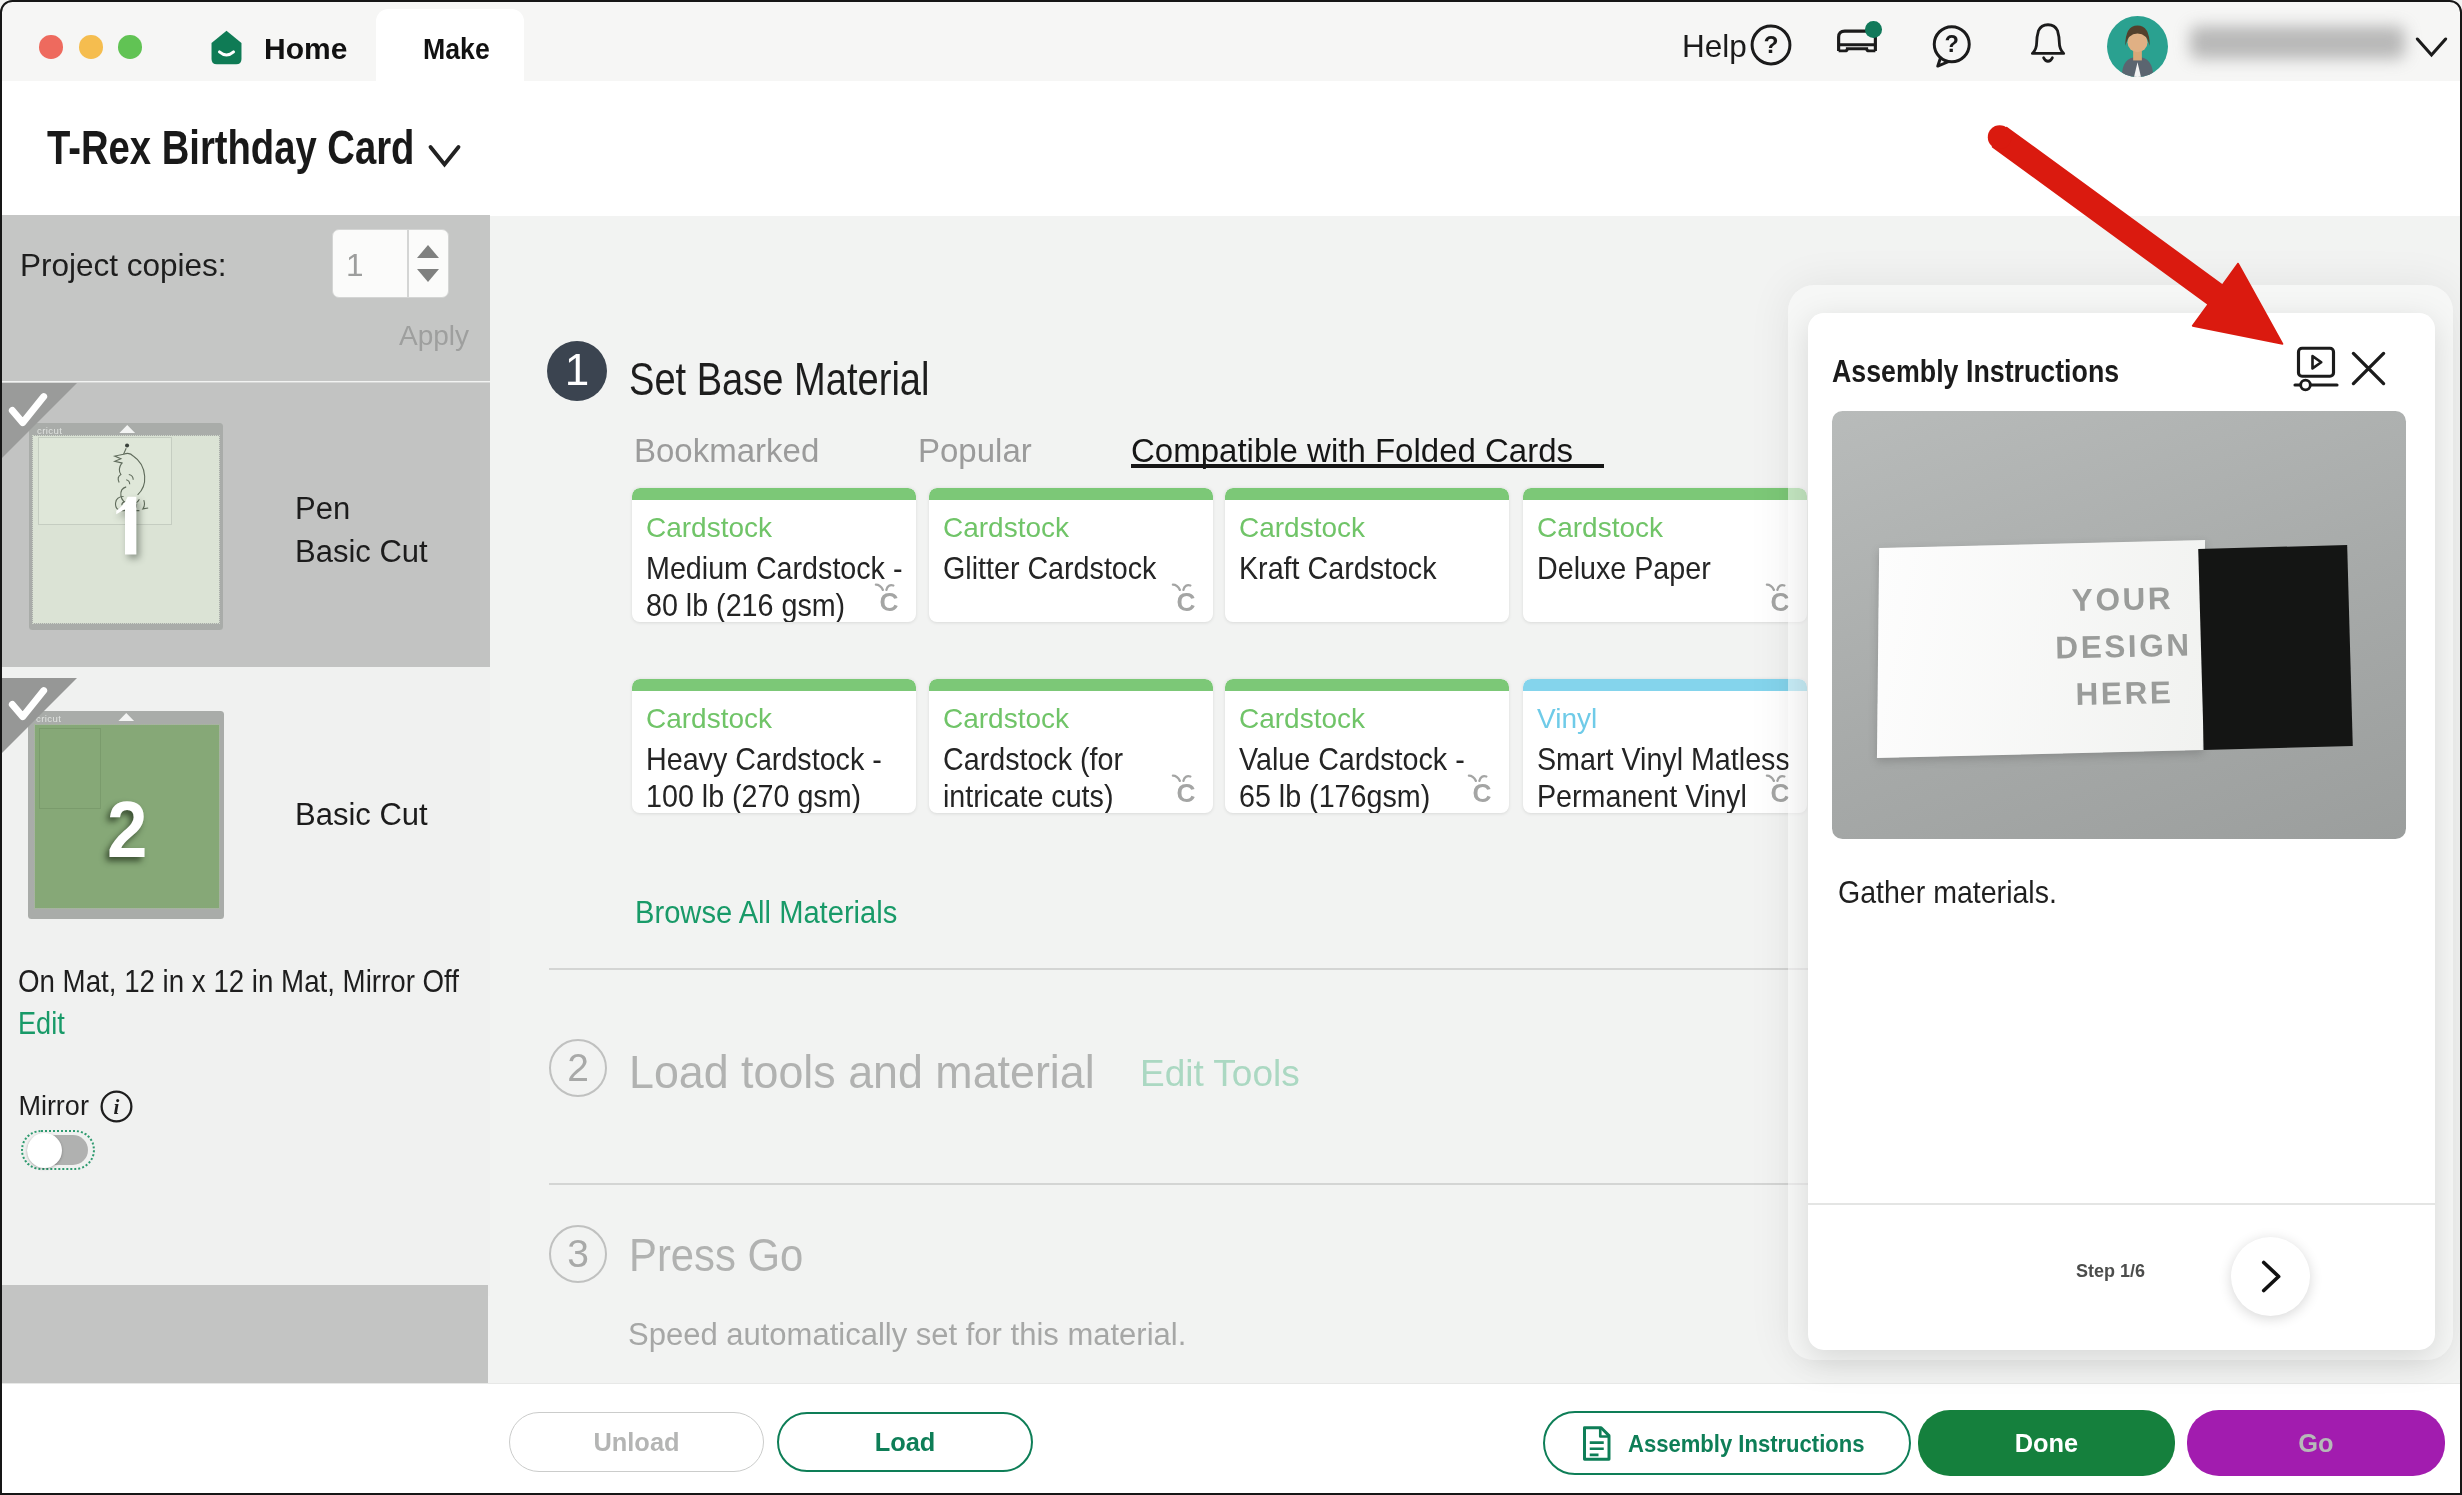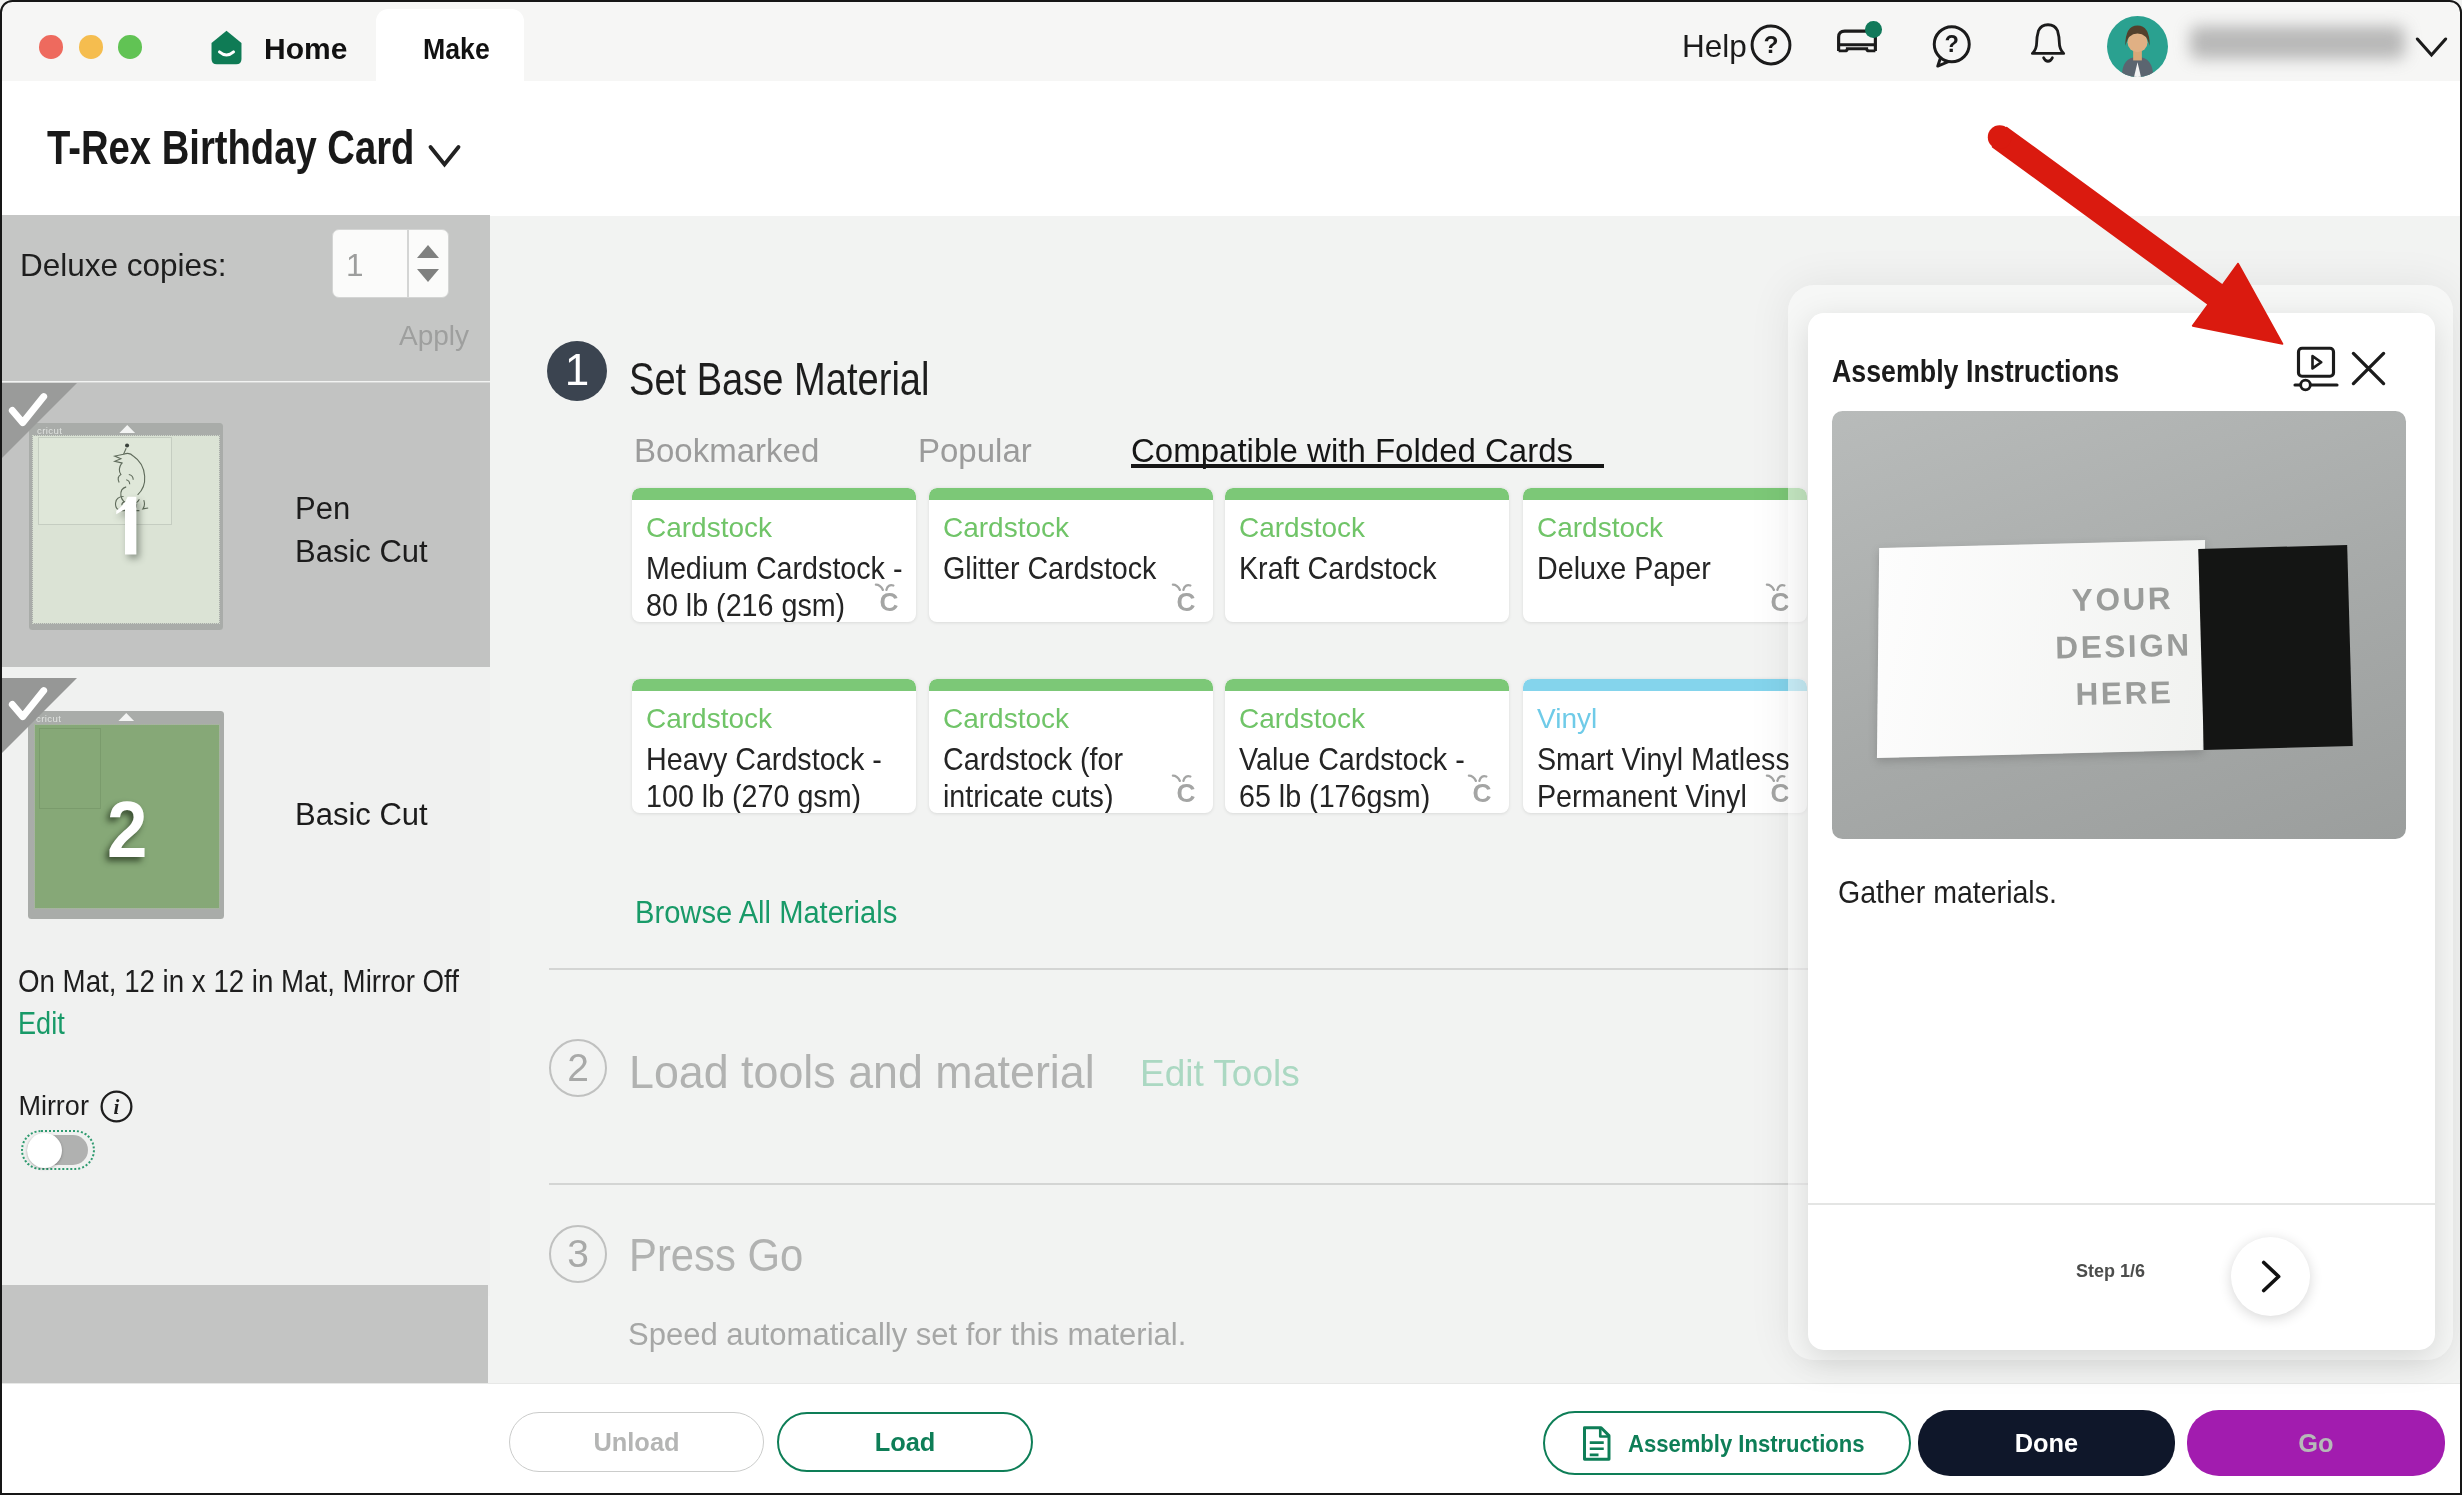--- a/index.html
+++ b/index.html
@@ -97,21 +97,21 @@
 <div id="titlerow" class="abs"></div>
 <svg class="abs" style="left:426px; top:140px;" width="37" height="31.5" viewBox="0 0 42 36">
     <path d="M5 8 L21 28 L37 8" fill="none" stroke="#222" stroke-width="4.4" stroke-linecap="round"></path>
   </svg>
 <div class="abs" style="left:47px; top:119px; font-size:49px; font-weight:bold; color:#191919; transform:scaleX(0.78); transform-origin:0 0;">T-Rex Birthday Card</div>
 
 <div id="sb-head" class="abs"></div>
 <div id="sb-item1" class="abs"></div>
 <div id="sb-light" class="abs"></div>
 <div id="sb-bottom" class="abs"></div>
-<div class="abs" style="left:20px; top:247px; font-size:31.5px; color:#1e1e1e;">Deluxe copies:</div>
+<div class="abs" style="left:20px; top:247px; font-size:31.5px; color:#1e1e1e;">Project copies:</div>
 <div class="abs" style="left:332px; top:229px; width:117px; height:69px; background:#fbfbfa; border:1.8px solid #d4d5d4; border-radius:7px;"></div>
 <div class="abs" style="left:407px; top:229px; width:1.8px; height:69px; background:#d4d5d4;"></div>
 <div class="abs" style="left:346px; top:247px; font-size:31.5px; color:#9d9e9d;">1</div>
 <div class="abs" style="left:417px; top:245px; width:0; height:0; border-left:11.4px solid transparent; border-right:11.4px solid transparent; border-bottom:13px solid #7f807f;"></div>
 <div class="abs" style="left:417px; top:269px; width:0; height:0; border-left:11.4px solid transparent; border-right:11.4px solid transparent; border-top:13px solid #7f807f;"></div>
 <div class="abs" style="left:352px; top:320px; font-size:28px; color:#9e9f9e;margin-left:47px;">Apply</div>
 
 <div class="abs" style="left:29px; top:423px; width:194px; height:207px; background:#a9aca9; border-radius:3.5px;"></div>
 <div class="abs" style="left:37px; top:425px; font-size:9.6px; color:#dfe2df; letter-spacing:0.4px;">cricut</div>
 <div class="abs" style="left:115px; top:425px; width:24.5px; height:7.9px; background:#f3f4f3; clip-path:polygon(18% 100%,50% 0,82% 100%,100% 100%,0 100%);"></div>
@@ -249,21 +249,21 @@
 <div class="abs" style="left:0; top:1383px; width:2462px; height:112px; background:#ffffff; border-top:0.9px solid #e7e8e7;"></div>
 <div class="abs pill" style="left:509px; top:1412px; width:255px; border:1.8px solid #cbcccb; color:#b4b5b4;">Unload</div>
 <div class="abs pill" style="left:777px; top:1412px; width:256px; border:2.6px solid #0e7e57; color:#0e7e57;">Load</div>
 <div class="abs pill" style="left:1543px; top:1411px; width:368px; height:64px; border:2.6px solid #0e7e57; color:#0e7e57;"></div>
 <svg class="abs" style="left:1581px; top:1425px;" width="31.5" height="37" viewBox="0 0 36 42">
   <path d="M4 3 L23 3 L32 12 L32 39 L4 39 Z" fill="none" stroke="#0e7e57" stroke-width="3.4" stroke-linejoin="round"></path>
   <path d="M22 3 L22 13 L32 13" fill="none" stroke="#0e7e57" stroke-width="3" stroke-linejoin="round"></path>
   <path d="M10 20 L26 20 M10 27 L26 27 M10 34 L20 34" stroke="#0e7e57" stroke-width="3"></path>
 </svg>
 <div class="abs" style="left:1628px; top:1430px; font-size:24.5px; font-weight:bold; color:#0e7e57; transform:scaleX(0.9); transform-origin:0 0;">Assembly Instructions</div>
-<div class="abs pill" style="left:1918px; top:1410px; width:257px; height:66px; background:#0f172a; color:#fff;">Done</div>
+<div class="abs pill" style="left:1918px; top:1410px; width:257px; height:66px; background:#15803d; color:#fff;">Done</div>
 <div class="abs pill" style="left:2187px; top:1410px; width:258px; height:66px; background:#a21caf; color:#b6b9b8;">Go</div>
 
 <div id="panelglow" class="abs"></div>
 <div id="panel" class="abs"></div>
 <div class="abs" style="left:1832px; top:353px; font-size:31.5px; font-weight:bold; color:#1b1b1b; transform:scaleX(0.85); transform-origin:0 0;">Assembly Instructions</div>
 <svg class="abs" style="left:2293px; top:343px;" width="46" height="49" viewBox="0 0 52 56">
   <rect x="6" y="6" width="40" height="32" rx="4" fill="none" stroke="#1b1b1b" stroke-width="3.6"></rect>
   <path d="M22 15 L32 22 L22 29 Z" fill="none" stroke="#1b1b1b" stroke-width="3" stroke-linejoin="round"></path>
   <path d="M2 48 L50 48" stroke="#1b1b1b" stroke-width="3.6" stroke-linecap="round"></path>
   <circle cx="14" cy="48" r="5.5" fill="#ffffff" stroke="#1b1b1b" stroke-width="3.2"></circle>

